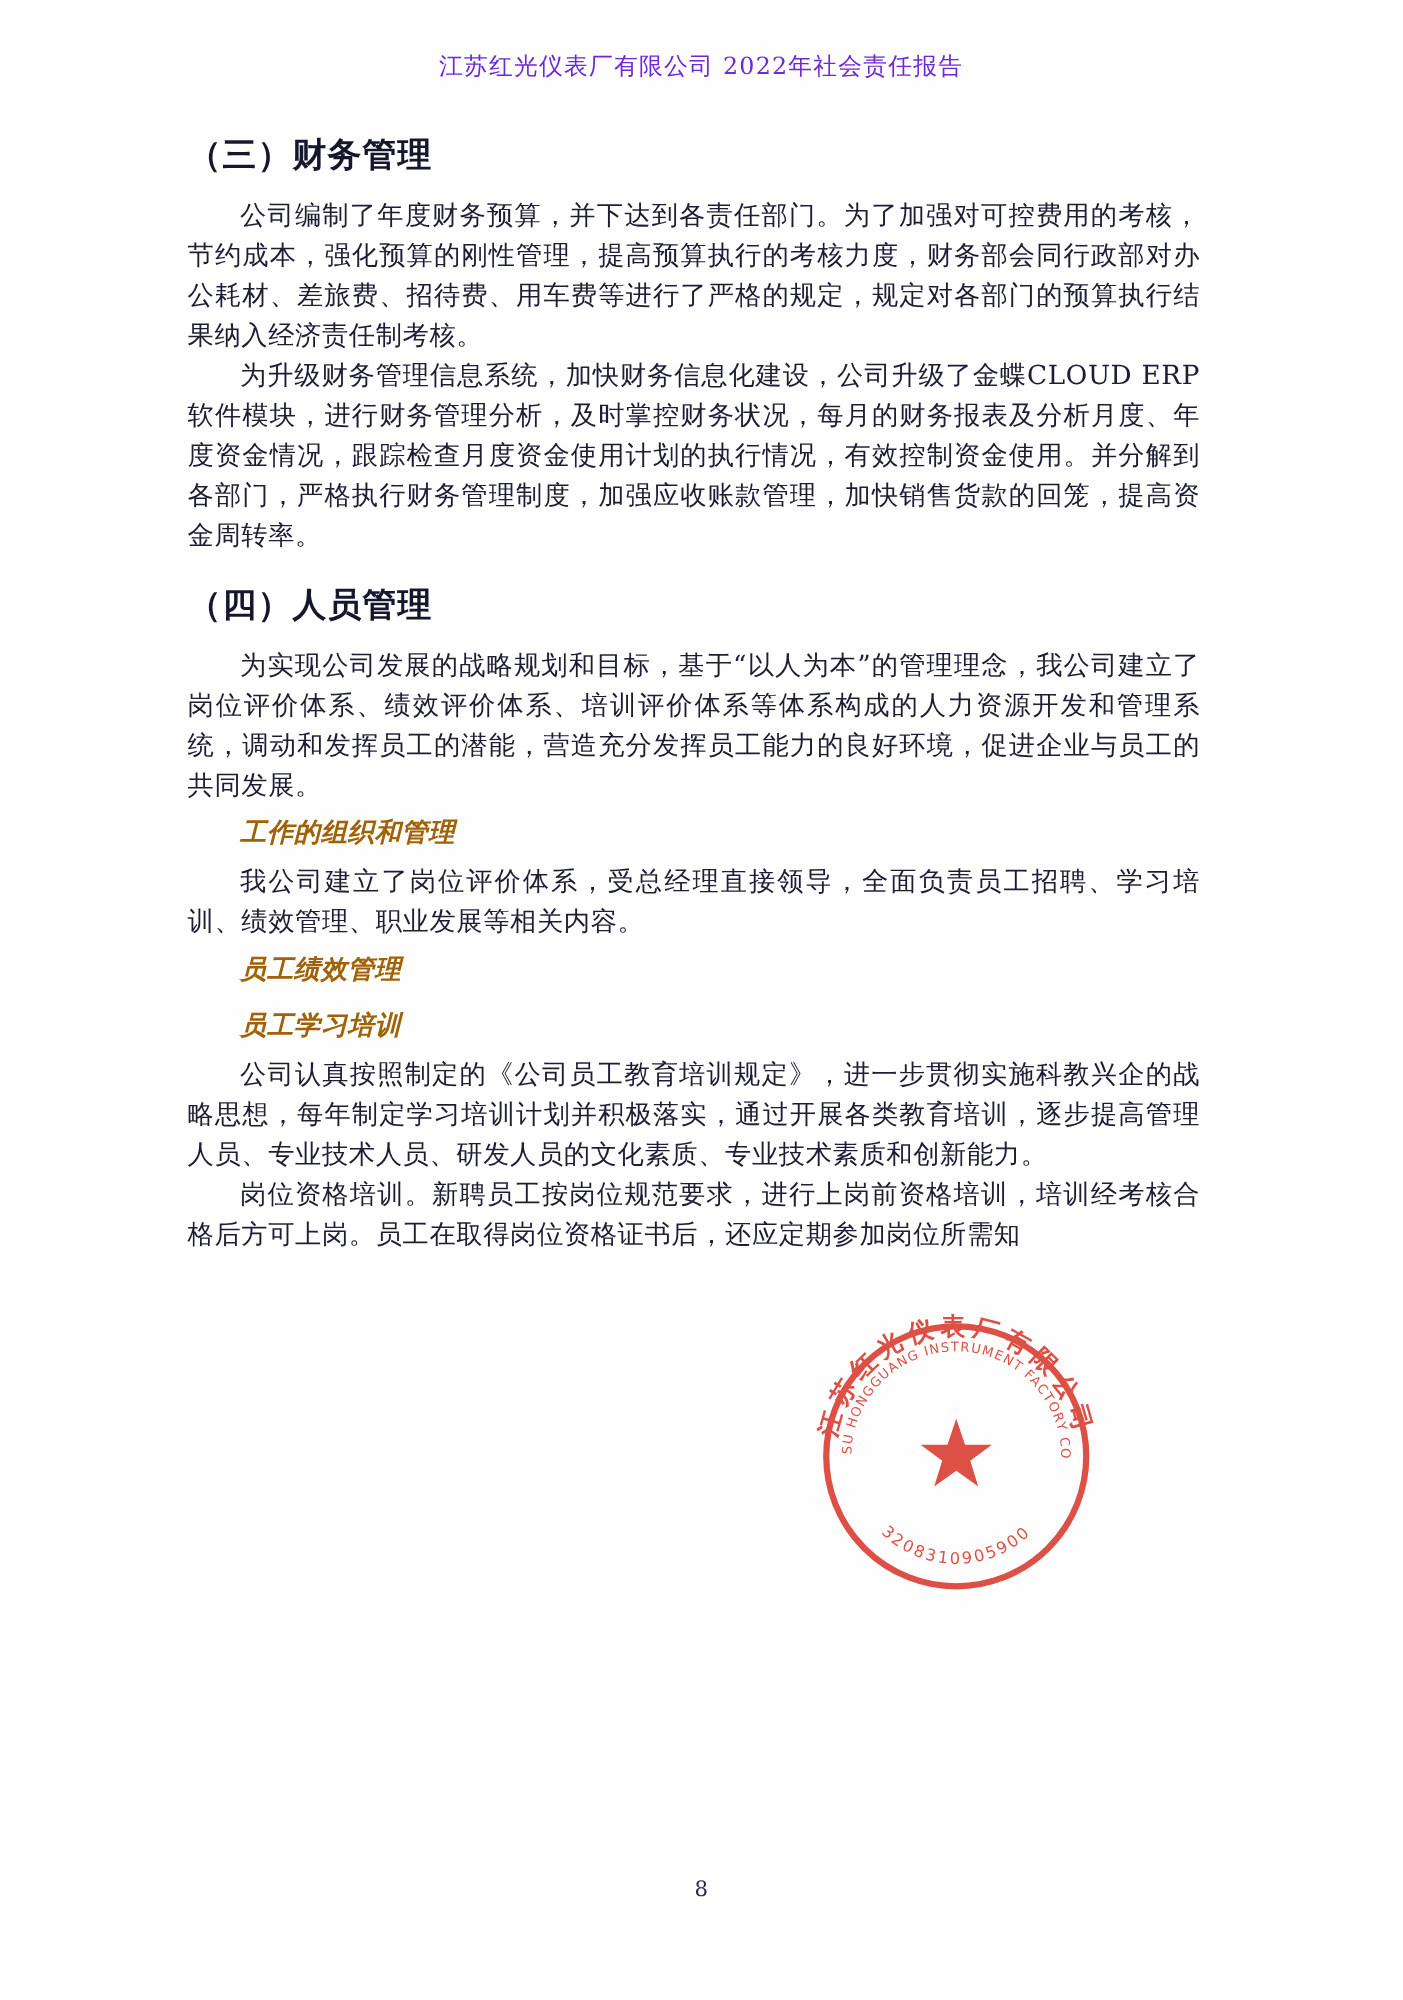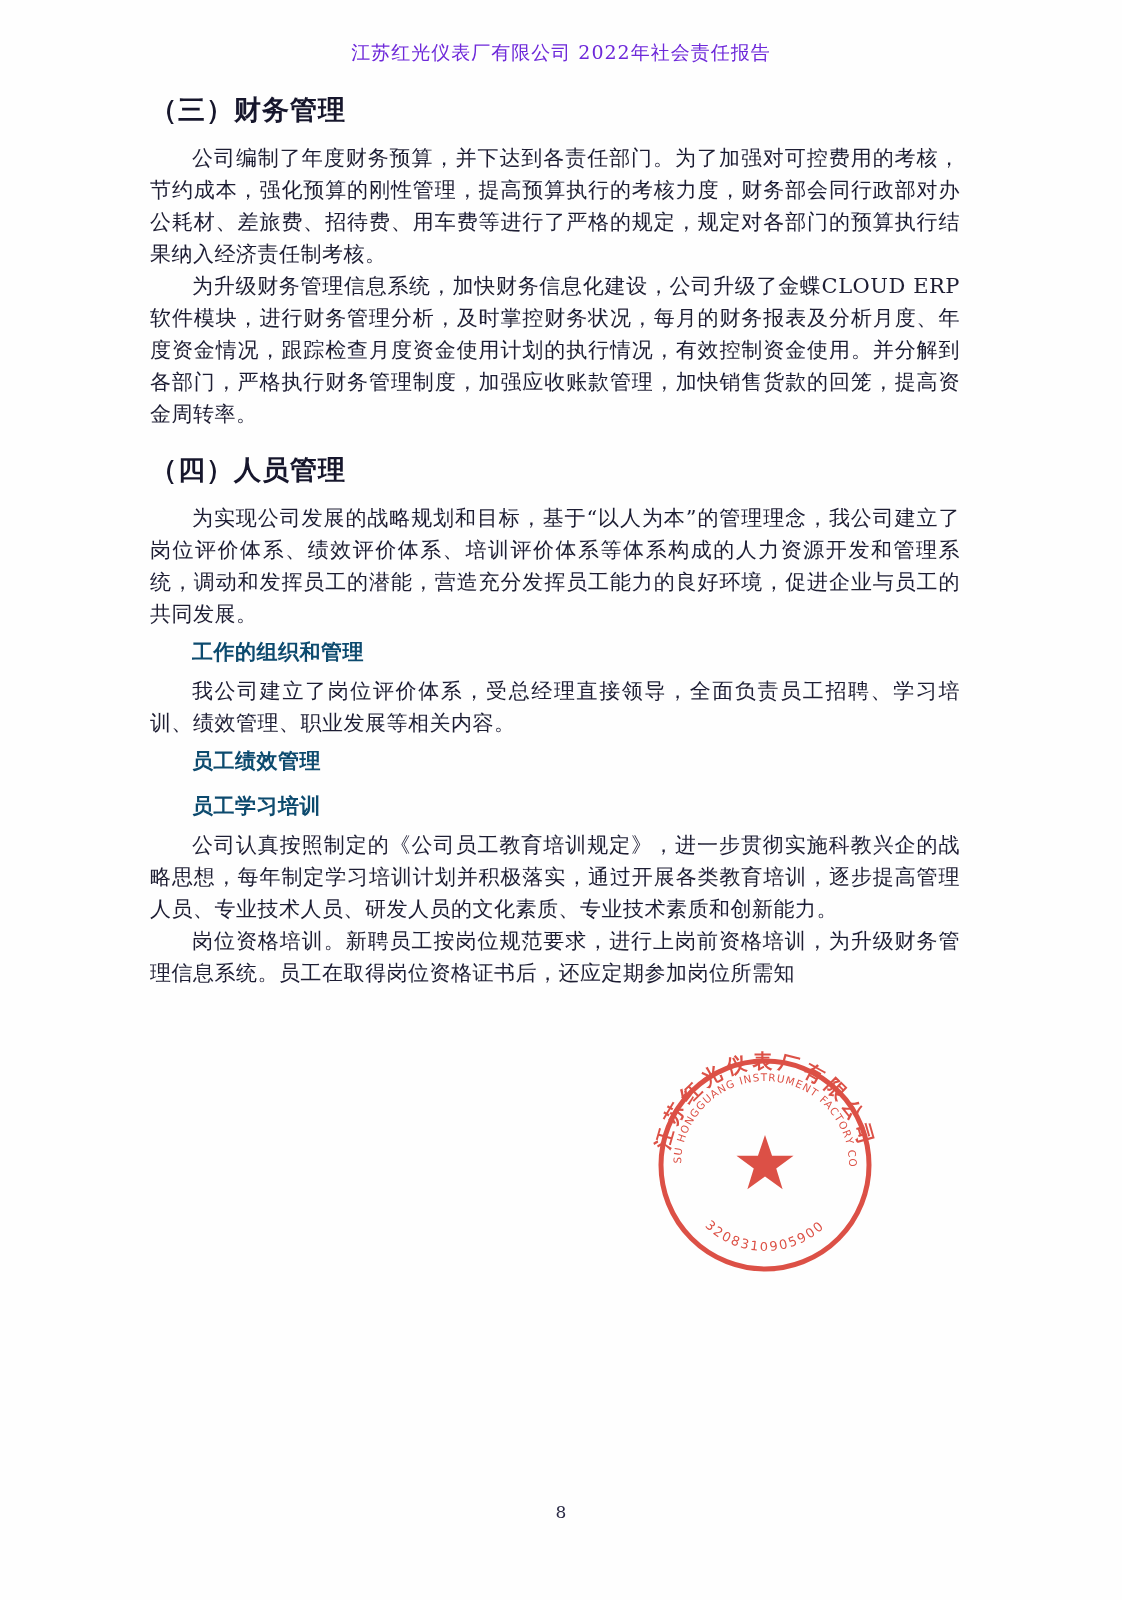--- a/index.html
+++ b/index.html
@@ -39,41 +39,42 @@
   }
   h2.section-title {
     font-size: 27px;
     font-weight: bold;
     margin: 22px 0 14px 0;
     letter-spacing: 1px;
     color: #16162c;
     font-family: "DejaVu Sans", "Liberation Sans", sans-serif;
   }
   h2.section-title.first {
-    margin-top: 6px;
+    margin-top: 20px;
   }
   p.para {
     font-size: 21px;
     line-height: 32px;
     margin: 0;
     text-align: justify;
     text-justify: inter-ideograph;
     text-indent: 2em;
     letter-spacing: 0.5px;
     color: #1d1d33;
   }
   p.sub-head {
     font-size: 21px;
     line-height: 45px;
     margin: 0;
     font-weight: bold;
     text-indent: 2em;
     letter-spacing: 0.5px;
-    color: #0c4a6e;
+    color: #a16207;
     font-family: "DejaVu Sans", "Liberation Sans", sans-serif;
+    font-style: italic;
   }
   .footer-num {
     position: absolute;
     bottom: 78px;
     left: 0;
     right: 0;
     text-align: center;
     font-size: 17px;
     color: #2b2b46;
   }
@@ -102,21 +103,21 @@
     <p class="para">公司编制了年度财务预算，并下达到各责任部门。为了加强对可控费用的考核，节约成本，强化预算的刚性管理，提高预算执行的考核力度，财务部会同行政部对办公耗材、差旅费、招待费、用车费等进行了严格的规定，规定对各部门的预算执行结果纳入经济责任制考核。</p>
     <p class="para">为升级财务管理信息系统，加快财务信息化建设，公司升级了金蝶CLOUD ERP软件模块，进行财务管理分析，及时掌控财务状况，每月的财务报表及分析月度、年度资金情况，跟踪检查月度资金使用计划的执行情况，有效控制资金使用。并分解到各部门，严格执行财务管理制度，加强应收账款管理，加快销售货款的回笼，提高资金周转率。</p>
 
     <h2 class="section-title">（四）人员管理</h2>
     <p class="para">为实现公司发展的战略规划和目标，基于“以人为本”的管理理念，我公司建立了岗位评价体系、绩效评价体系、培训评价体系等体系构成的人力资源开发和管理系统，调动和发挥员工的潜能，营造充分发挥员工能力的良好环境，促进企业与员工的共同发展。</p>
     <p class="sub-head">工作的组织和管理</p>
     <p class="para">我公司建立了岗位评价体系，受总经理直接领导，全面负责员工招聘、学习培训、绩效管理、职业发展等相关内容。</p>
     <p class="sub-head">员工绩效管理</p>
     <p class="sub-head">员工学习培训</p>
     <p class="para">公司认真按照制定的《公司员工教育培训规定》，进一步贯彻实施科教兴企的战略思想，每年制定学习培训计划并积极落实，通过开展各类教育培训，逐步提高管理人员、专业技术人员、研发人员的文化素质、专业技术素质和创新能力。</p>
-    <p class="para">岗位资格培训。新聘员工按岗位规范要求，进行上岗前资格培训，为升级财务管理信息系统。员工在取得岗位资格证书后，还应定期参加岗位所需知</p>
+    <p class="para">岗位资格培训。新聘员工按岗位规范要求，进行上岗前资格培训，培训经考核合格后方可上岗。员工在取得岗位资格证书后，还应定期参加岗位所需知</p>
 
   </div>
 
   <div class="seal">
     <svg width="250" height="250" viewBox="0 0 250 250" xmlns="http://www.w3.org/2000/svg">
       <defs>
         <path id="sealArcOuter" d="M 125,125 m -97,0 a 97,97 0 1,1 194,0" fill="none"></path>
         <path id="sealArcInner" d="M 125,125 m -84,0 a 84,84 0 1,1 168,0" fill="none"></path>
         <path id="sealArcBottom" d="M 125,125 m -86,0 a 86,86 0 1,0 172,0" fill="none"></path>
       </defs>

